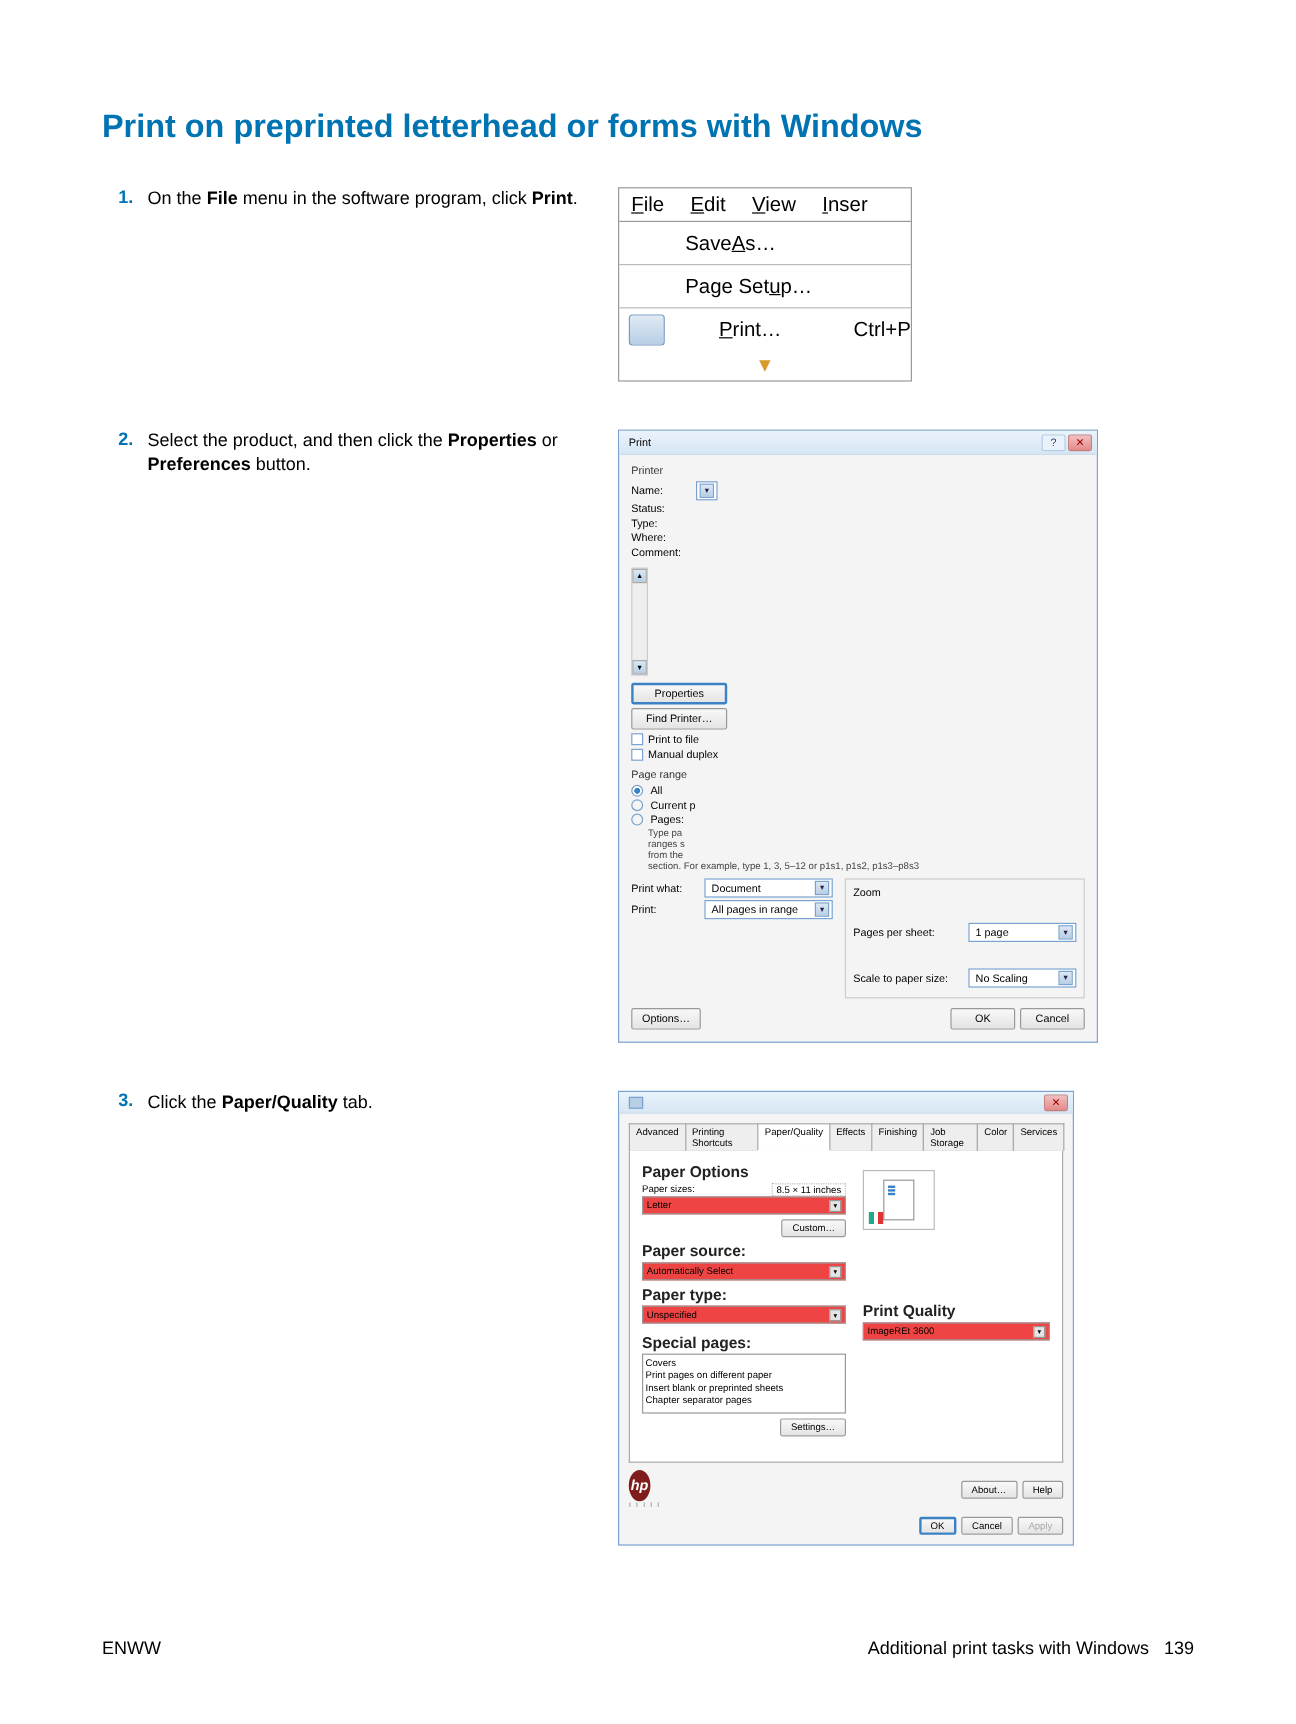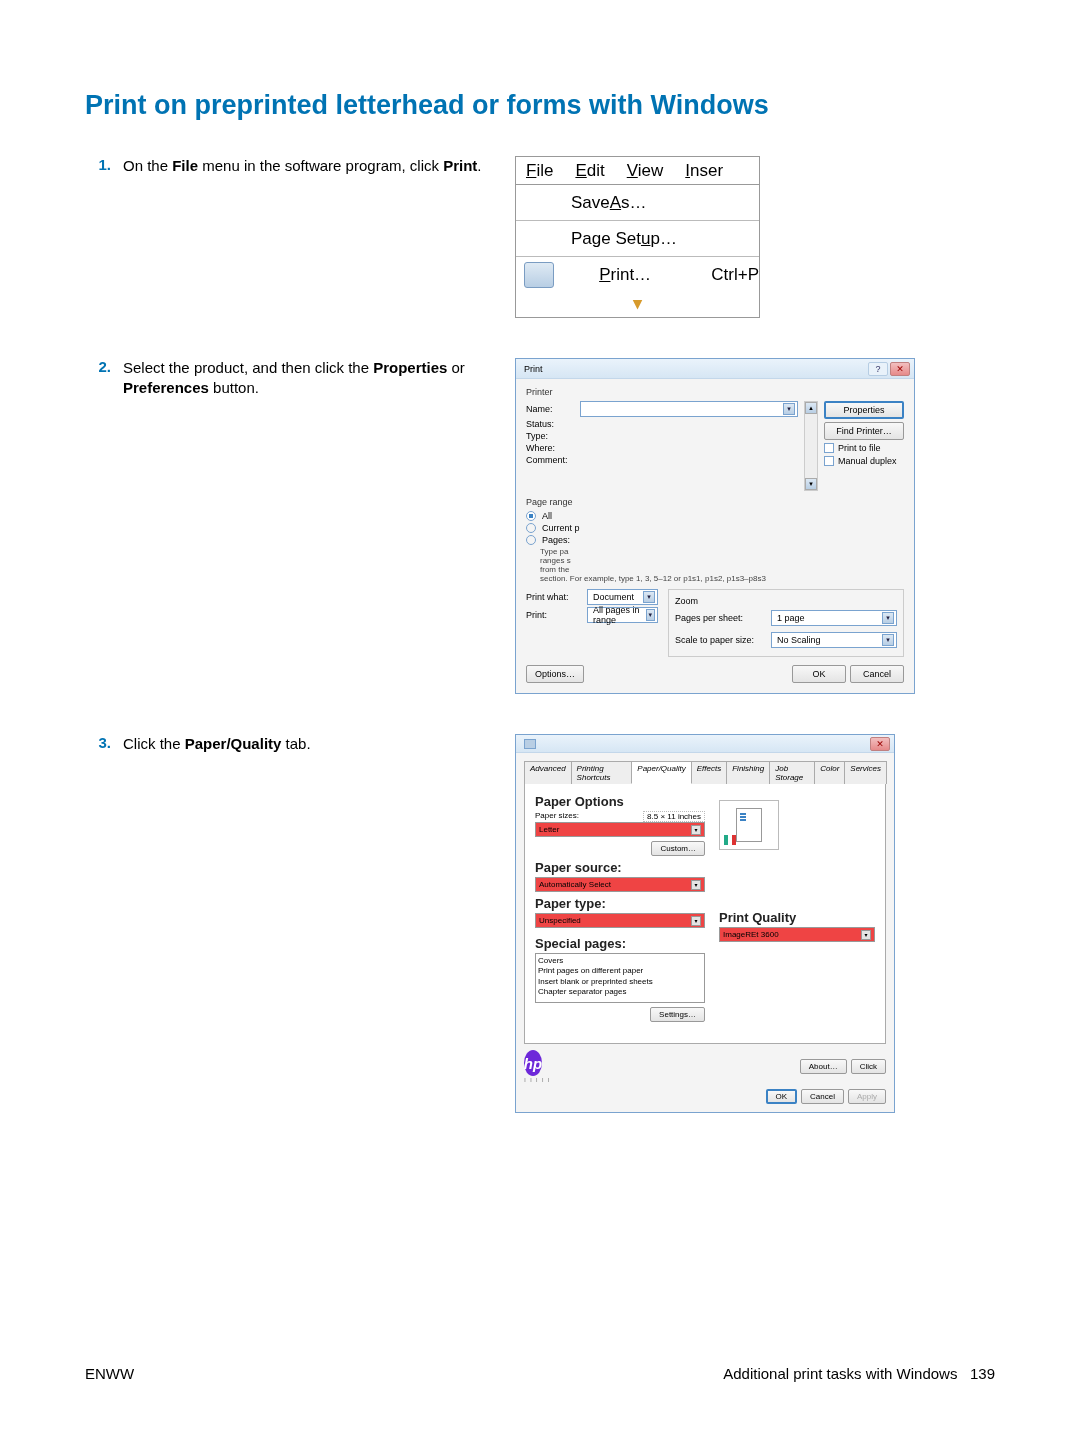--- a/index.html
+++ b/index.html
@@ -127,61 +127,61 @@
     .fig2-combo-drop { width:12px;height:12px;background:linear-gradient(#dce8f4,#b8cee4);border:1px solid #7aa3cf;display:flex;align-items:center;justify-content:center;font-size:7px;color:#224; }
     .fig2-btn {
       background: linear-gradient(#f8f8f8,#e4e4e4);
       border: 1px solid #999; height: 18px;
       display:inline-flex;align-items:center;justify-content:center;
       padding: 0 8px; font-size: 9px; border-radius:2px;
     }
     .fig2-btn.hi { border: 2px solid #3b82c4; }
     .fig2-check { display:flex;align-items:center;gap:4px; }
     .fig2-check .box { width:10px;height:10px;border:1px solid #7aa3cf;background:#fff; }
-    .fig2-main-row { display:flex;align-items:flex-start;gap:6px; }
+    .fig2-main-row { display:flex;align-items:flex-start;gap:6px;flex-direction:column; }
     .fig2-scroll {
       width: 14px; background:#eee; border: 1px solid #ccc;
       display:flex;flex-direction:column;justify-content:space-between;
     }
     .fig2-scroll .ar { height:12px;background:linear-gradient(#dce8f4,#b8cee4);border:1px solid #aaa;font-size:7px;display:flex;align-items:center;justify-content:center;}
     .fig2-bottom { display:flex;justify-content:space-between;align-items:center;margin-top:8px; }
-    .fig2-zoom { border:1px solid #ccc; padding:6px; display:flex;flex-direction:column;gap:4px; width:236px; }
+    .fig2-zoom { border:1px solid #ccc; padding:6px; display:flex;flex-direction:column;gap:20px; width:200px; }
 
     
     .fig3 {
       width: 380px;
       border: 1px solid #7aa3cf;
       background:#f4f4f4;
       font-family: Tahoma, sans-serif;
       font-size: 8px;
       position: relative;
     }
     .fig3-title {
       background: linear-gradient(#eaf3fb,#d6e6f4);
       height: 18px;
       display:flex;align-items:center;justify-content:space-between;
       padding:0 4px 0 8px;border-bottom:1px solid #c3d7ea;
     }
     .fig3-body { padding: 8px; }
-    .fig3-tabs { display:flex; border-bottom:1px solid #aaa; font-size:8px;font-style:italic; }
+    .fig3-tabs { display:flex; border-bottom:1px solid #aaa; font-size:8px; }
     .fig3-tab { padding:2px 5px;border:1px solid #aaa;border-bottom:none;background:#eee;margin-right:-1px;margin-bottom:-1px; }
     .fig3-tab.active { background:#fff;border-bottom:1px solid #fff;position:relative;z-index:1; }
     .fig3-panel { border:1px solid #aaa; border-top:none; background:#fff; padding:10px; display:flex; gap:14px; min-height:260px; }
     .fig3-left { width:170px; }
     .fig3-rightcol { flex:1; }
     .fig3-section-label { font-size:13px;margin-bottom:2px;color:#222;font-weight:bold; }
     .fig3-ctrl { height:15px;border:1px solid #999;background:#ef4444;display:flex;align-items:center;justify-content:space-between;padding:0 3px;margin-bottom:4px;font-size:8px; }
     .fig3-ctrl .dd { width:10px;height:10px;background:#e4e4e4;border:1px solid #999;font-size:6px;display:flex;align-items:center;justify-content:center; }
     .fig3-small-btn { height:15px;border:1px solid #999;background:linear-gradient(#f8f8f8,#e4e4e4);padding:0 8px;display:inline-flex;align-items:center;font-size:8px;border-radius:2px; }
     .fig3-listbox { height:50px;border:1px solid #999;background:#fff;padding:2px;font-size:8px;line-height:1.3; }
     .fig3-preview { width:60px;height:50px;border:1px solid #bbb;display:flex;align-items:center;justify-content:center;background:#fff;position:relative;margin-top:6px; }
     .fig3-preview .pg { width:26px;height:34px;border:1px solid #999;background:#fff;position:relative; }
     .fig3-preview .pg:after { content:"";position:absolute;left:3px;top:4px;width:6px;height:2px;background:#3b82c4;box-shadow:0 3px 0 #3b82c4,0 6px 0 #3b82c4; }
     .fig3-preview .flag { position:absolute;bottom:4px;left:4px;width:12px;height:10px;background:linear-gradient(90deg,#2a8 33%,#fff 33% 66%,#d33 66%); }
-    .fig3-hp { width:18px;height:26px;border-radius:50%;background:#6d28d9;color:#fff;display:flex;align-items:center;justify-content:center;font-style:italic;font-size:15px;font-weight:bold; }
+    .fig3-hp { width:18px;height:26px;border-radius:50%;background:#7f1d1d;color:#fff;display:flex;align-items:center;justify-content:center;font-style:italic;font-size:12px;font-weight:bold; }
     .fig3-bottom { display:flex;justify-content:flex-end;gap:4px;margin-top:6px; }
 
     .footer {
       position: absolute;
       bottom: 55px;
       left: 85px;
       right: 85px;
       display:flex;
       justify-content:space-between;
       font-size:15px;
@@ -423,21 +423,21 @@
           </div>
         </div>
 
         <div style="display:flex;justify-content:space-between;align-items:center;margin-top:6px;">
           <div>
             <div class="fig3-hp">hp</div>
             <div style="font-size:7px;color:#888;letter-spacing:1px">ı ı ı ı ı</div>
           </div>
           <div style="display:flex;gap:4px">
             <div class="fig3-small-btn">About…</div>
-            <div class="fig3-small-btn">Click</div>
+            <div class="fig3-small-btn">Help</div>
           </div>
         </div>
         <div class="fig3-bottom">
           <div class="fig3-small-btn" style="border:2px solid #3b82c4">OK</div>
           <div class="fig3-small-btn">Cancel</div>
           <div class="fig3-small-btn" style="color:#aaa">Apply</div>
         </div>
       </div>
     </div>
   </div>

